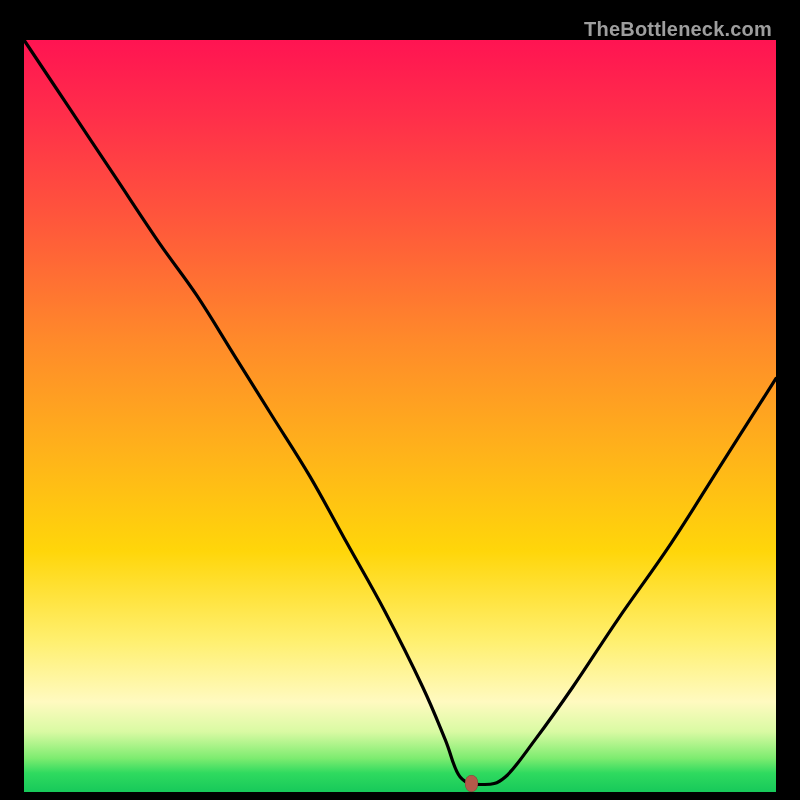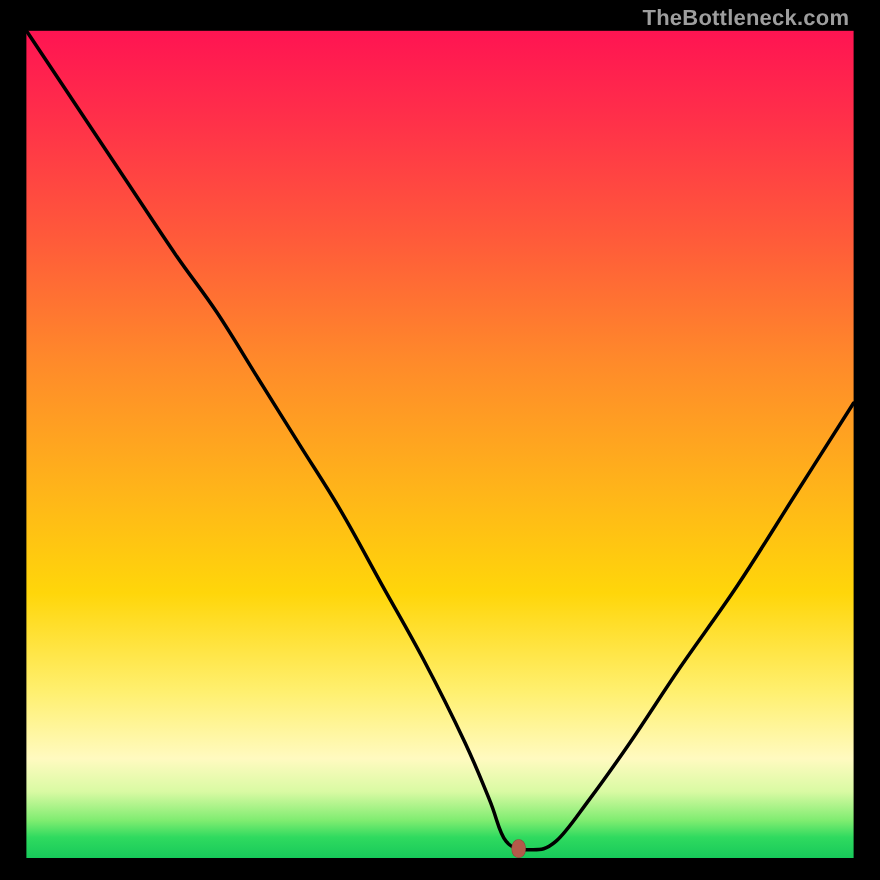--- a/index.html
+++ b/index.html
@@ -6,21 +6,21 @@
     margin: 0;
     padding: 0;
     width: 800px;
     height: 800px;
     background: #000;
     overflow: hidden;
     font-family: Arial, Helvetica, sans-serif;
   }
   .frame {
     position: absolute;
-    top: 4px;
+    top: 16px;
     left: 0;
     width: 800px;
     height: 754px;
     background: #000;
   }
   .plot {
     position: absolute;
     top: 24px;
     left: 24px;
     width: 752px;

